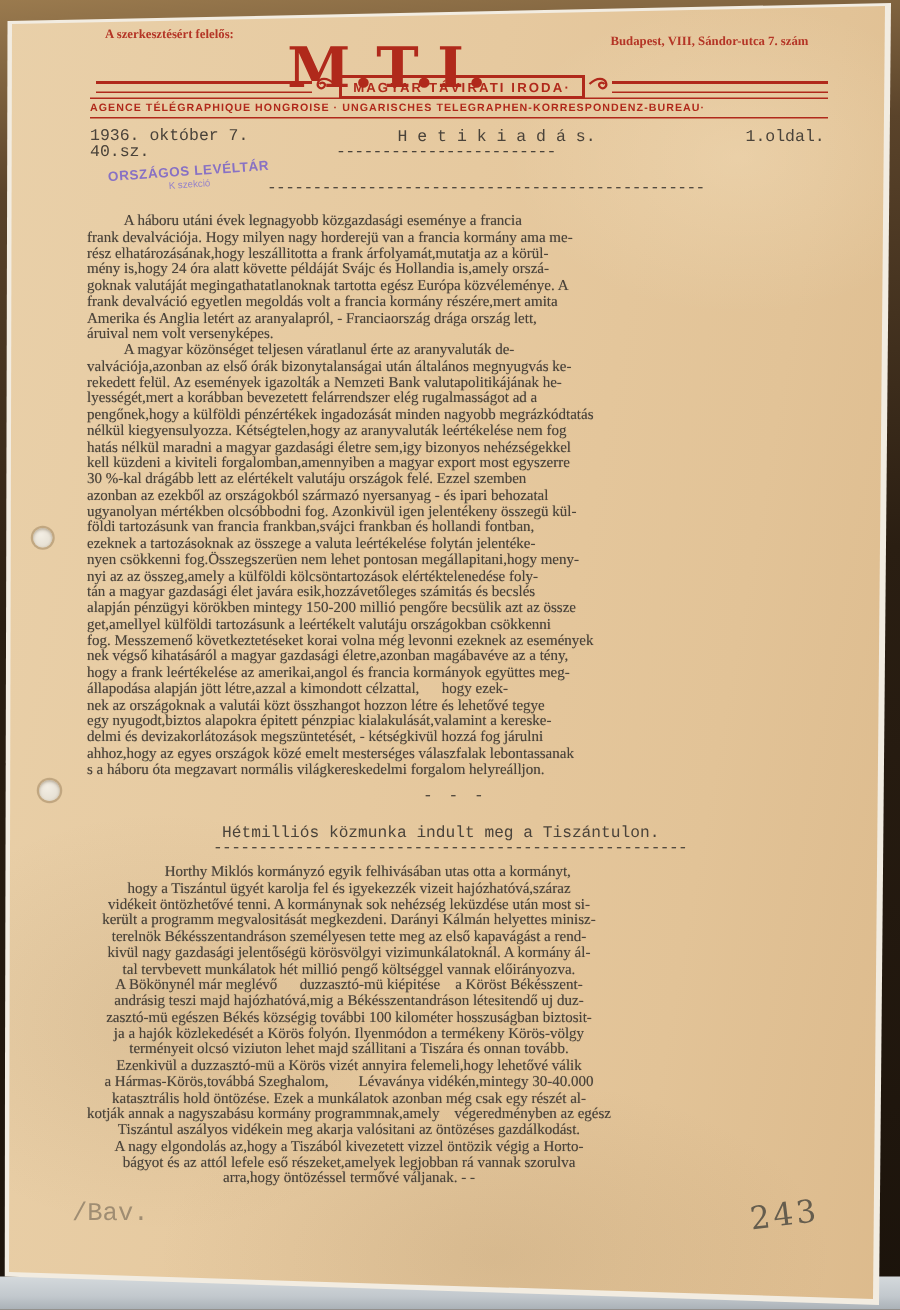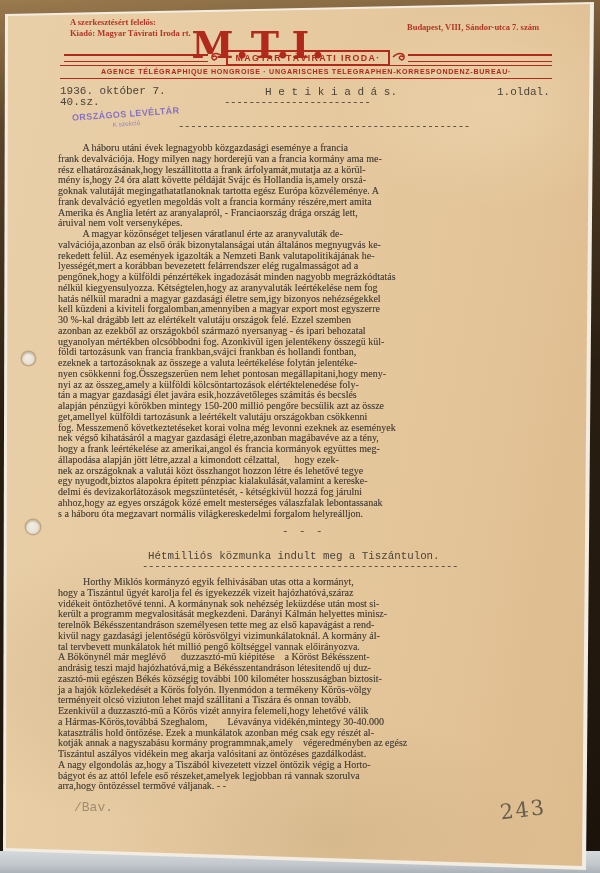--- a/index.html
+++ b/index.html
@@ -48,21 +48,21 @@
   }
   .rule-double{flex:1;height:5px;border-top:2px solid #b0291b;border-bottom:1.5px solid #b0291b;}
   .banner1-label{
     margin:0 2px;border:2px solid #b0291b;padding:1px 7px;white-space:nowrap;
     font-size:8.8px;font-weight:bold;letter-spacing:1.4px;color:#b0291b;
   }
   .curl{flex:0 0 auto;}
   .banner2{
     position:absolute;left:60px;top:65px;width:492px;
     border-top:1.5px solid #b0291b;border-bottom:1.5px solid #b0291b;
-    text-align:center;font-size:7.1px;font-weight:bold;letter-spacing:0.7px;
+    font-size:7.1px;font-weight:bold;letter-spacing:0.7px;
     color:#b0291b;padding:1.5px 0 2px 0;white-space:nowrap;
   }
   .banner3{
     position:absolute;left:60px;top:76px;width:492px;height:14px;
     display:flex;align-items:center;justify-content:center;gap:6px;
     font-size:9.3px;font-weight:bold;letter-spacing:0.3px;color:#b0291b;white-space:nowrap;
   }
 
   
   .mono{font-family:"Liberation Mono",monospace;color:#4a433a;}
@@ -82,21 +82,21 @@
 
   
   .article-title{position:absolute;font-size:10.8px;white-space:nowrap;}
   .title-underline{position:absolute;font-size:10.8px;white-space:nowrap;letter-spacing:-0.4px;}
   .body-pre{
     position:absolute;margin:0;font-family:Liberation Serif, serif;
     font-size:10px;line-height:10.75px;color:#4a433a;
     text-shadow:0 0 0.5px rgba(74,67,58,0.55);
   }
   .separator{position:absolute;left:282px;top:525px;font-size:10.8px;letter-spacing:2px;}
-  .signature{position:absolute;left:74px;top:800px;font-size:13px;opacity:0.45;}
+  .signature{position:absolute;left:48px;top:800px;font-size:17px;opacity:0.45;}
 
   
   .handwritten-number{
     position:absolute;left:500px;top:797px;width:60px;
     font-family:"DejaVu Serif",serif;font-size:21px;color:#655d4e;
     transform:rotate(-7deg);letter-spacing:2px;
   }
   .punch-hole{
     position:absolute;border-radius:50%;
     background:radial-gradient(circle at 40% 35%,#f3eee4 0%,#e8e2d6 60%,#d8d0c0 100%);
@@ -109,21 +109,20 @@
 <body>
 
 <div class="desk-bottom"></div>
 <div class="paper-edge"></div>
 <div class="paper"></div>
 
 <div class="content">
 
   <div class="editor-block">
     <div>A szerkesztésért felelős:</div>
-    <div>Kiadó: Magyar Távirati Iroda rt.</div>
   </div>
 
   <div class="logo">M.T.I.</div>
 
   <div class="address-block">
     <div>Budapest, VIII, Sándor-utca 7. szám</div>
   </div>
 
   <div class="banner1">
     <div class="rule-double"></div>
@@ -189,21 +188,21 @@
 nek az országoknak a valutái közt összhangot hozzon létre és lehetővé tegye
 egy nyugodt,biztos alapokra épitett pénzpiac kialakulását,valamint a kereske-
 delmi és devizakorlátozások megszüntetését, - kétségkivül hozzá fog járulni
 ahhoz,hogy az egyes országok közé emelt mesterséges válaszfalak lebontassanak
 s a háboru óta megzavart normális világkereskedelmi forgalom helyreálljon.</pre>
 
   <div class="separator mono">- - -</div>
 
   <div class="article-title mono" style="left:148px;top:550px;">Hétmilliós közmunka indult meg a Tiszántulon.</div>
   <div class="title-underline mono" style="left:142px;top:560px;">----------------------------------------------------</div>
-  <pre class="body-pre" style="left:58px;top:577px;">          Horthy Miklós kormányzó egyik felhivásában utas otta a kormányt,
+  <pre class="body-pre" style="left:58px;top:577px;text-align:center;">          Horthy Miklós kormányzó egyik felhivásában utas otta a kormányt,
 hogy a Tiszántul ügyét karolja fel és igyekezzék vizeit hajózhatóvá,száraz
 vidékeit öntözhetővé tenni. A kormánynak sok nehézség leküzdése után most si-
 került a programm megvalositását megkezdeni. Darányi Kálmán helyettes minisz-
 terelnök Békésszentandráson személyesen tette meg az első kapavágást a rend-
 kivül nagy gazdasági jelentőségü körösvölgyi vizimunkálatoknál. A kormány ál-
 tal tervbevett munkálatok hét millió pengő költséggel vannak előirányozva.
 A Bökönynél már meglévő      duzzasztó-mü kiépitése    a Köröst Békésszent-
 andrásig teszi majd hajózhatóvá,mig a Békésszentandráson létesitendő uj duz-
 zasztó-mü egészen Békés községig további 100 kilométer hosszuságban biztosit-
 ja a hajók közlekedését a Körös folyón. Ilyenmódon a termékeny Körös-völgy

